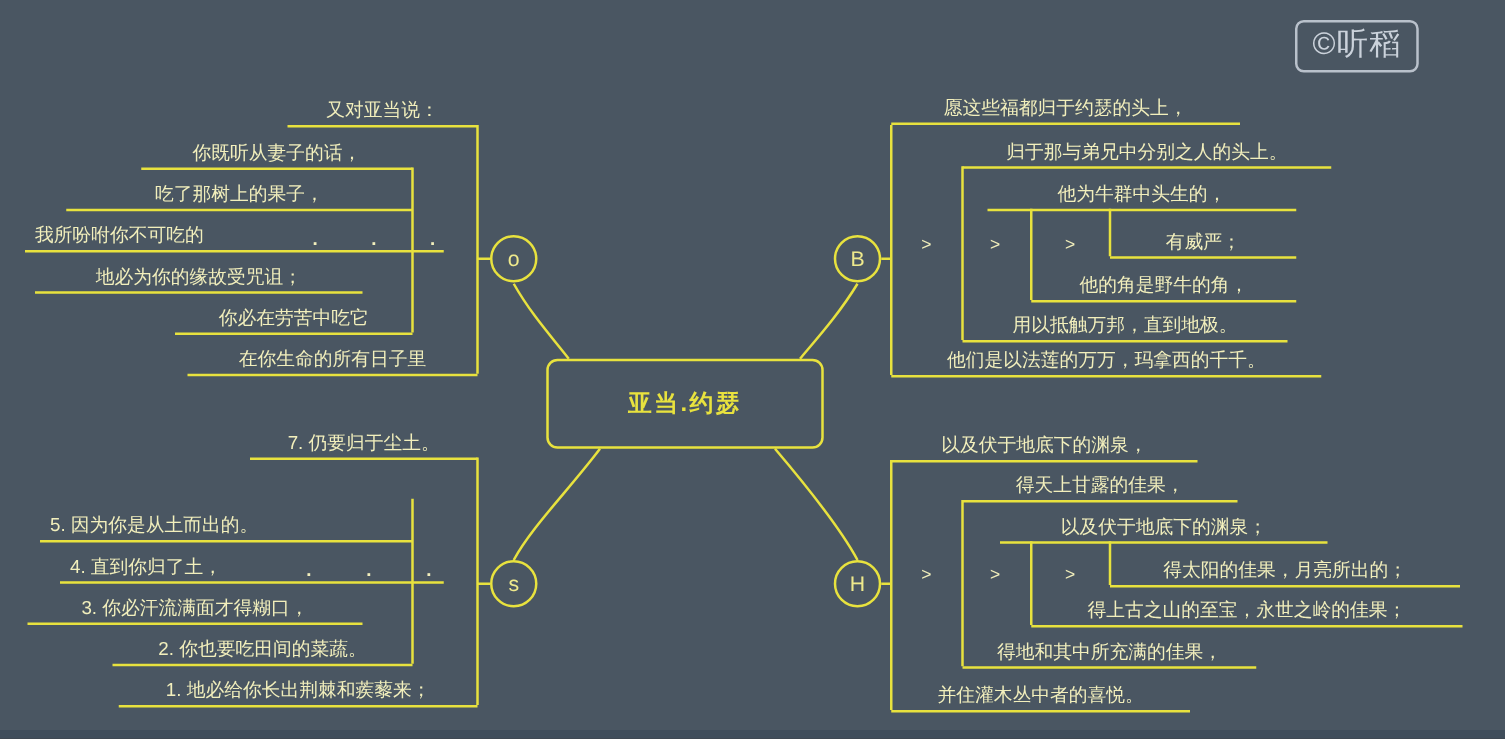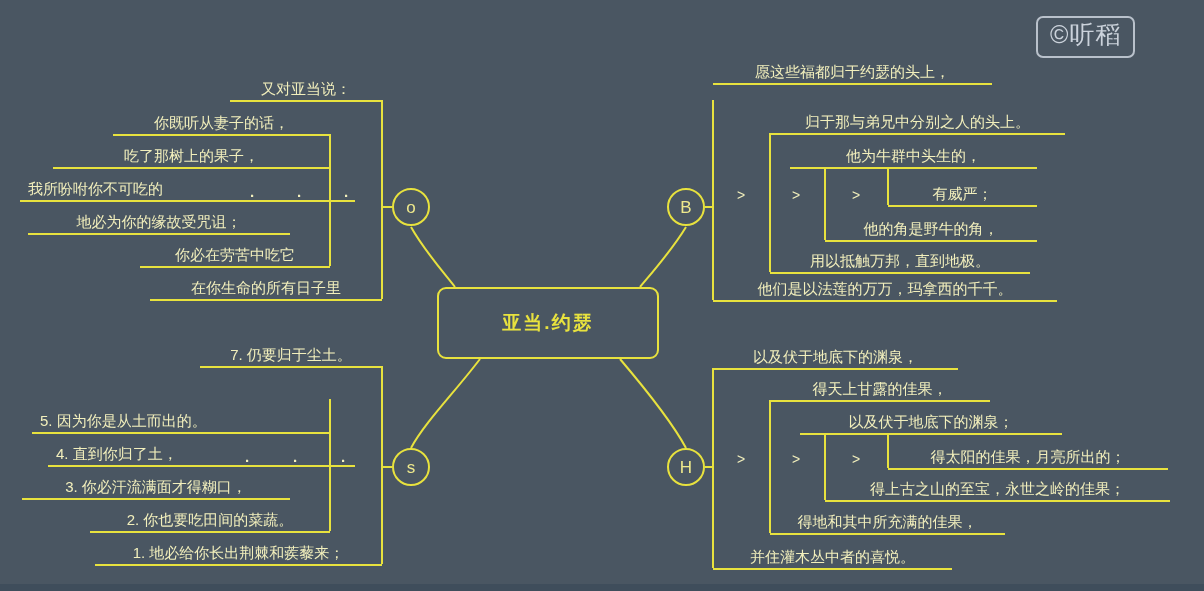--- a/index.html
+++ b/index.html
@@ -115,21 +115,21 @@
   <div class="topic" style="left:113px;top:108px;width:217px">你既听从妻子的话，</div>
   <div class="topic" style="left:53px;top:141px;width:277px">吃了那树上的果子，</div>
   <div class="topic" style="left:28px;top:207px;width:262px">地必为你的缘故受咒诅；</div>
   <div class="topic ta-l" style="left:20px;top:174px;width:335px">我所吩咐你不可吃的</div>
   <div class="topic" style="left:140px;top:240px;width:190px">你必在劳苦中吃它</div>
   <div class="topic" style="left:150px;top:273px;width:232px">在你生命的所有日子里</div>
   <span class="dot" style="left:250px;top:184px">.</span>
   <span class="dot" style="left:297px;top:184px">.</span>
   <span class="dot" style="left:344px;top:184px">.</span>
 
-  <div class="topic" style="left:713px;top:57px;width:279px">愿这些福都归于约瑟的头上，</div>
+  <div class="topic" style="left:713px;top:72px;width:279px">愿这些福都归于约瑟的头上，</div>
   <div class="topic" style="left:770px;top:107px;width:295px">归于那与弟兄中分别之人的头上。</div>
   <div class="topic" style="left:790px;top:141px;width:247px">他为牛群中头生的，</div>
   <div class="topic" style="left:888px;top:179px;width:149px">有威严；</div>
   <div class="topic" style="left:825px;top:214px;width:212px">他的角是野牛的角，</div>
   <div class="topic" style="left:770px;top:246px;width:260px">用以抵触万邦，直到地极。</div>
   <div class="topic" style="left:713px;top:274px;width:344px">他们是以法莲的万万，玛拿西的千千。</div>
   <span class="chev" style="left:737px;top:188px">&gt;</span>
   <span class="chev" style="left:792px;top:188px">&gt;</span>
   <span class="chev" style="left:852px;top:188px">&gt;</span>
 

